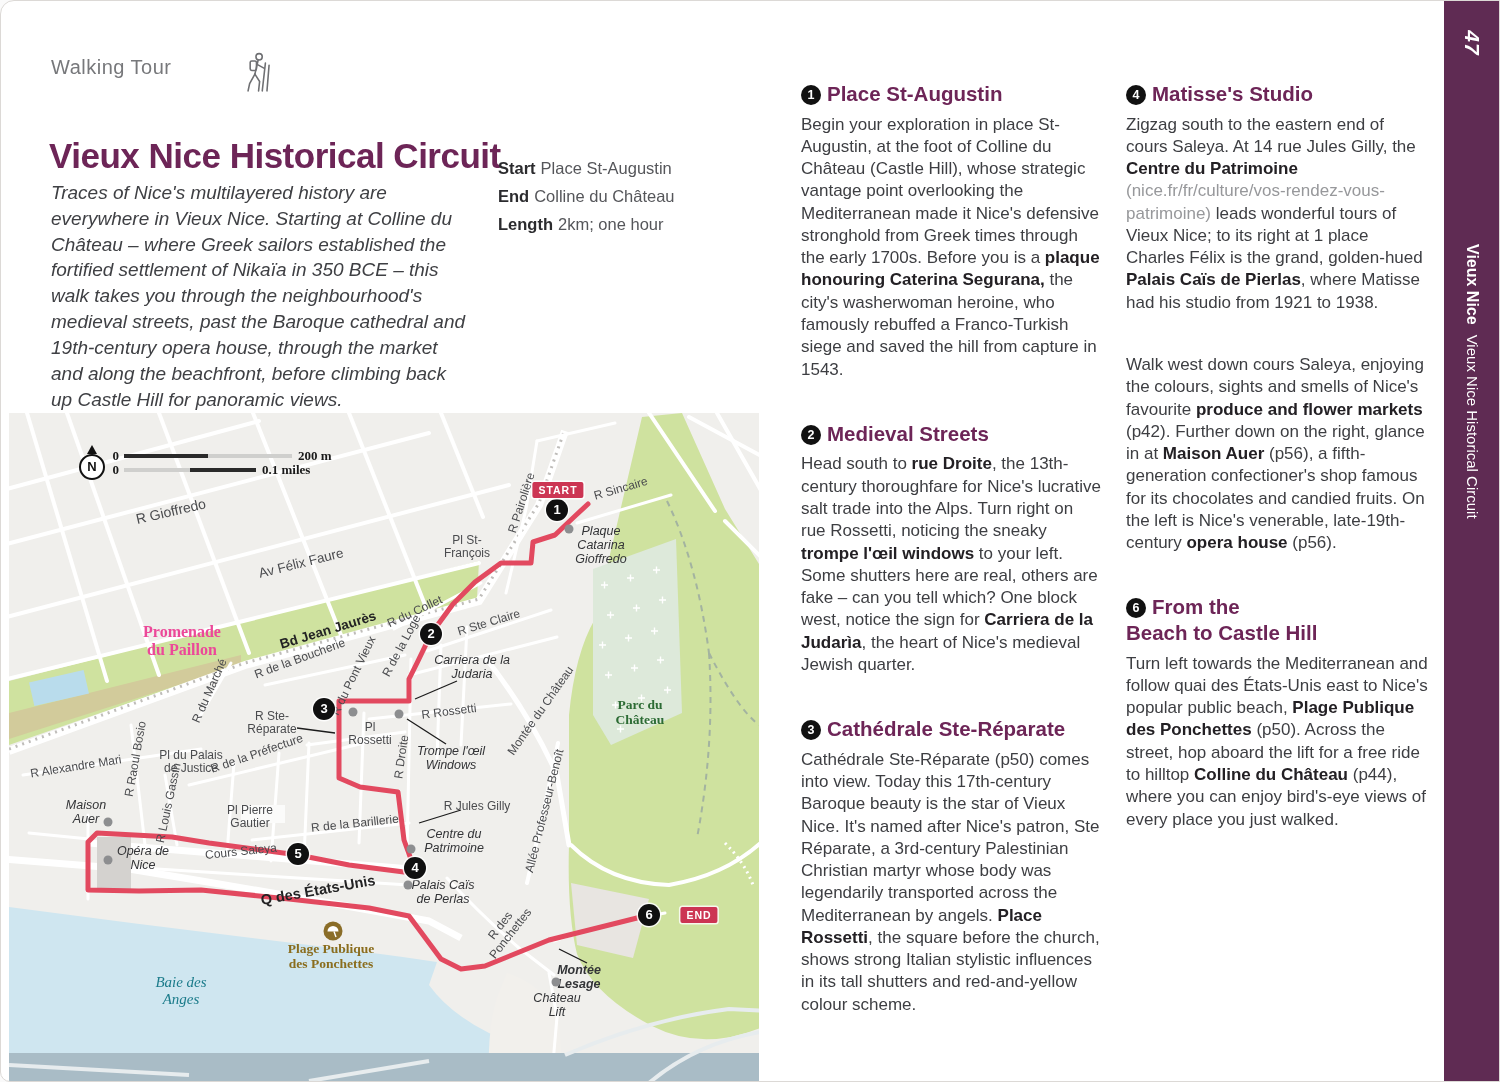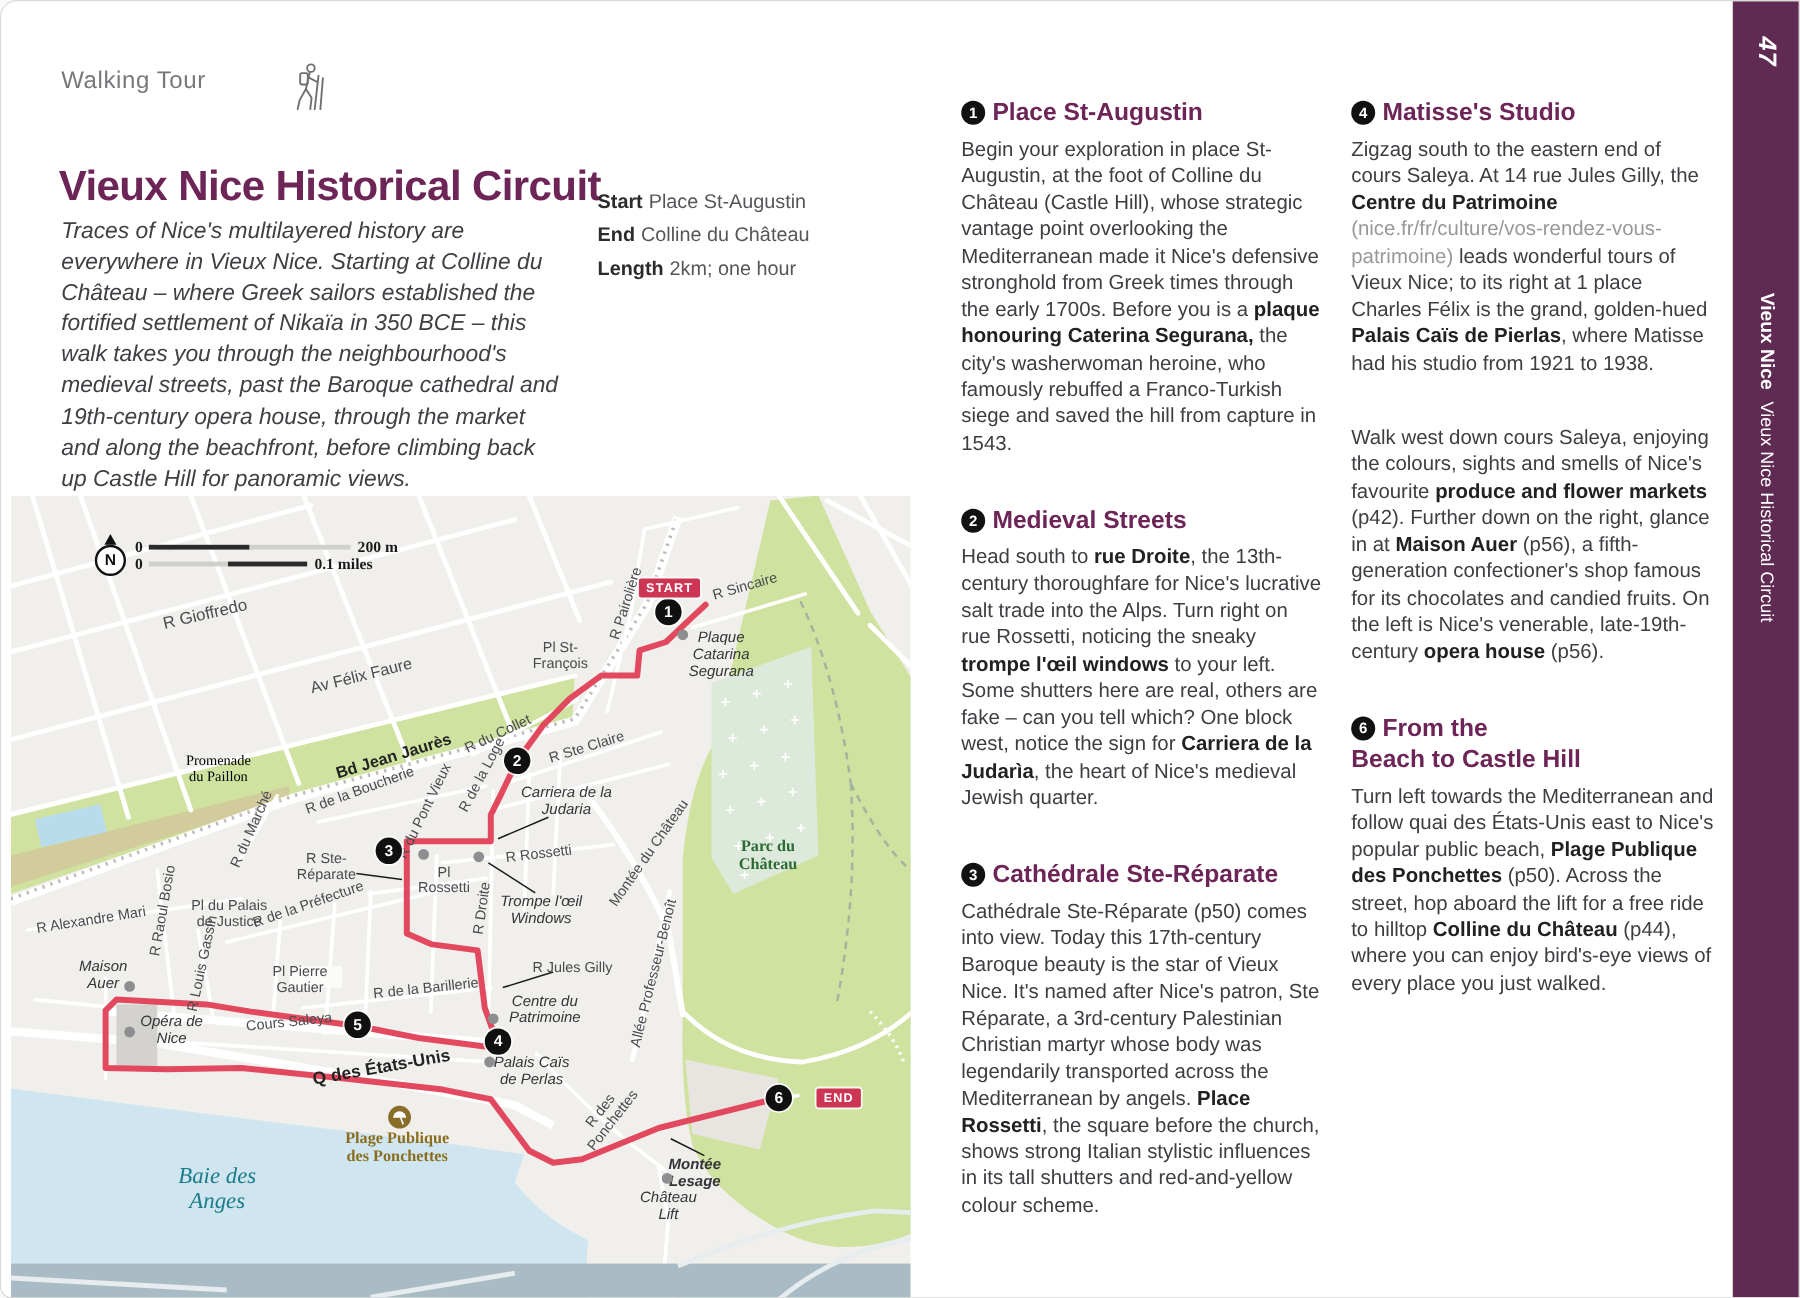--- a/index.html
+++ b/index.html
@@ -34,24 +34,24 @@
   .step p{margin:0;font-size:17px;line-height:1.31;color:#3d3e42;}
   .step p b{color:#232024;}
   .lnk{color:#97989b;}
   
   .map{position:absolute;left:8px;top:412px;width:750px;height:670px;overflow:hidden;}
   .map svg.base{position:absolute;left:0;top:0;}
   .mlabel{position:absolute;transform:translate(-50%,-50%);font-size:12px;color:#4a4b4e;
           white-space:pre-line;text-align:center;line-height:1.12;pointer-events:none;}
   .mlabel.stb{font-weight:bold;color:#232324;}
   .mlabel.poi{font-style:italic;color:#333437;font-size:12.5px;}
-  .mlabel.grn{font-family:"Liberation Serif",serif;color:#000000;font-size:12px;font-weight:normal;}
+  .mlabel.grn{font-family:"Liberation Serif",serif;color:#ec4899;font-size:16px;font-weight:bold;}
   .mlabel.dgrn{font-family:"Liberation Serif",serif;color:#2c6b34;font-size:13.5px;font-weight:bold;}
   .mlabel.brn{font-family:"Liberation Serif",serif;color:#8a6d1e;font-size:13.5px;font-weight:bold;}
-  .mlabel.sea{font-family:"Liberation Serif",serif;font-style:italic;color:#1b7b8a;font-size:19px;}
+  .mlabel.sea{font-family:"Liberation Serif",serif;font-style:italic;color:#1b7b8a;font-size:15px;}
   .mdot{position:absolute;width:9px;height:9px;border-radius:50%;background:#8d8e90;transform:translate(-50%,-50%);}
   .mmark{position:absolute;width:22px;height:22px;border-radius:50%;background:#101010;color:#fff;
          font-size:13px;font-weight:bold;text-align:center;line-height:22px;transform:translate(-50%,-50%);
          box-shadow:0 0 0 1.5px rgba(255,255,255,.85);}
   .mbadge{position:absolute;background:#cc3553;color:#fff;font-size:10.5px;font-weight:bold;
           letter-spacing:1px;padding:2px 6px;transform:translate(-50%,-50%);border-radius:2px;
           box-shadow:0 0 0 1.5px rgba(255,255,255,.8);}
   
   .compass{position:absolute;left:70px;top:32px;width:26px;text-align:center;}
   .compass .pt{width:0;height:0;border-left:5px solid transparent;border-right:5px solid transparent;
@@ -301,21 +301,21 @@
         <div class="mlabel" style="left: 458px; top: 134px; transform: translate(-50%, -50%);">Pl St-
 François</div>
         <div class="mlabel" style="left: 182px; top: 349px; transform: translate(-50%, -50%);">Pl du Palais
 de Justice</div>
         <div class="mlabel" style="left: 241px; top: 404px; transform: translate(-50%, -50%);">Pl Pierre
 Gautier</div>
         <div class="mlabel" style="left: 361px; top: 321px; transform: translate(-50%, -50%);">Pl
 Rossetti</div>
         <div class="mlabel poi" style="left: 592px; top: 132px; transform: translate(-50%, -50%);">Plaque
 Catarina
-Segurana</div>
+Gioffredo</div>
         <div class="mlabel poi" style="left: 463px; top: 254px; transform: translate(-50%, -50%);">Carriera de la
 Judaria</div>
         <div class="mlabel poi" style="left: 442px; top: 345px; transform: translate(-50%, -50%);">Trompe l'œil
 Windows</div>
         <div class="mlabel poi" style="left: 445px; top: 428px; transform: translate(-50%, -50%);">Centre du
 Patrimoine</div>
         <div class="mlabel poi" style="left: 434px; top: 479px; transform: translate(-50%, -50%);">Palais Caïs
 de Perlas</div>
         <div class="mlabel poi" style="left: 77px; top: 399px; transform: translate(-50%, -50%);">Maison
 Auer</div>

